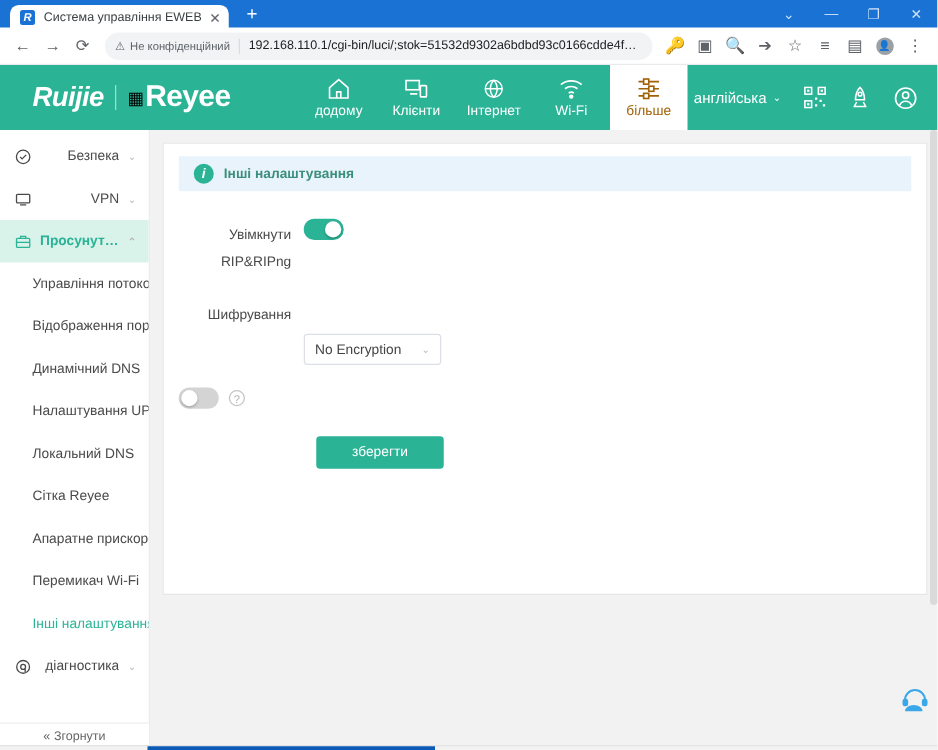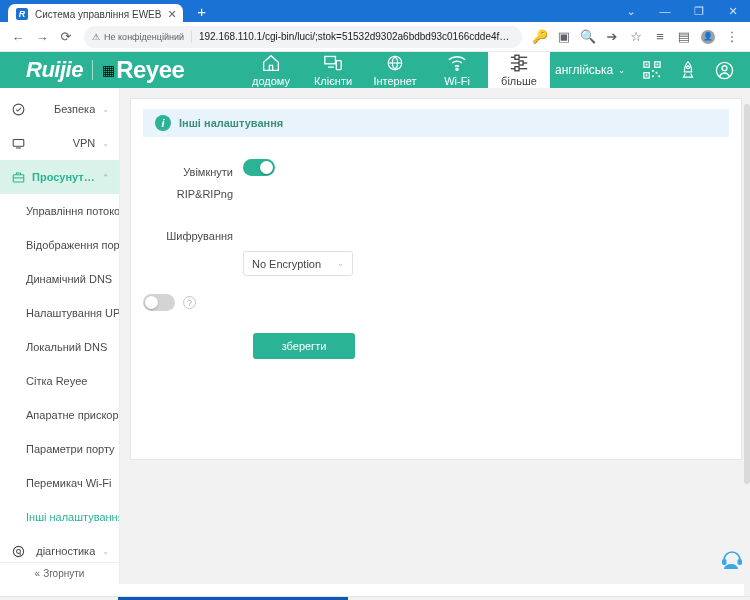--- a/index.html
+++ b/index.html
@@ -63,41 +63,41 @@
   .omni-url { font-size:10px; color:#202124; white-space:nowrap; overflow:hidden;
               text-overflow:ellipsis; flex:1; }
   .tb-right { display:flex; align-items:center; }
   .avatar-ic {
     width:14px; height:14px; border-radius:50%; background:#9aa0a6; color:#fff;
     font-size:8px; display:flex; align-items:center; justify-content:center;
   }
 
   
   .appnav {
-    height: 36px; background:#2bb396; display:flex; align-items:stretch;
+    height: 52px; background:#2bb396; display:flex; align-items:stretch;
     position:relative;
   }
   .brand {
     display:flex; align-items:center; padding-left:26px; width:240px; flex:none;
   }
   .brand .ruijie {
     color:#fff; font-size:22px; font-weight:bold; font-style:italic;
     letter-spacing:-0.5px; font-family:"Liberation Sans", sans-serif;
   }
   .brand .divider { width:1px; height:20px; background:rgba(255,255,255,.55); margin:0 9px; }
   .brand .reyee { color:#fff; font-size:24px; font-weight:bold; letter-spacing:-0.5px; }
   .brand .reyee-mark { font-size:14px; margin-right:1px; }
 
   .navitems { display:flex; align-items:stretch; }
   .navitem {
     width:62px; display:flex; flex-direction:column; align-items:center;
     justify-content:center; gap:3px; color:#fff; cursor:pointer;
   }
   .navitem .nlabel { font-size:11px; }
-  .navitem.active { background:#fff; color:#404040; }
+  .navitem.active { background:#fff; color:#a16207; }
   .navitem svg { display:block; }
 
   .nav-right {
     margin-left:auto; display:flex; padding-right:16px; gap:18px;
   }
   .lang { color:#fff; font-size:12px; display:flex; align-items:center; cursor:pointer; }
   .lang .caret { margin-left:5px; font-size:8px; }
   .nav-ic { color:#fff; display:flex; align-items:center; cursor:pointer; }
 
   
@@ -401,21 +401,20 @@
           <span class="chev">⌃</span>
         </div>
 
         <div class="side-sub">Управління потоком</div>
         <div class="side-sub">Відображення портів</div>
         <div class="side-sub">Динамічний DNS</div>
         <div class="side-sub">Налаштування UPnP</div>
         <div class="side-sub">Локальний DNS</div>
         <div class="side-sub">Сітка Reyee</div>
         <div class="side-sub">Апаратне прискорення</div>
-        <div class="side-sub">Параметри порту</div>
         <div class="side-sub">Перемикач Wi-Fi</div>
         <div class="side-sub selected">Інші налаштування</div>
 
         <div class="side-group">
           <span class="gi">
             <svg width="13" height="13" viewBox="0 0 16 16" fill="none" stroke="currentColor" stroke-width="1.3">
               <circle cx="8" cy="8" r="6.3"></circle>
                 <circle cx="8" cy="8" r="2.4"></circle>
                 <path d="M10 10 v3"></path>
             </svg>

